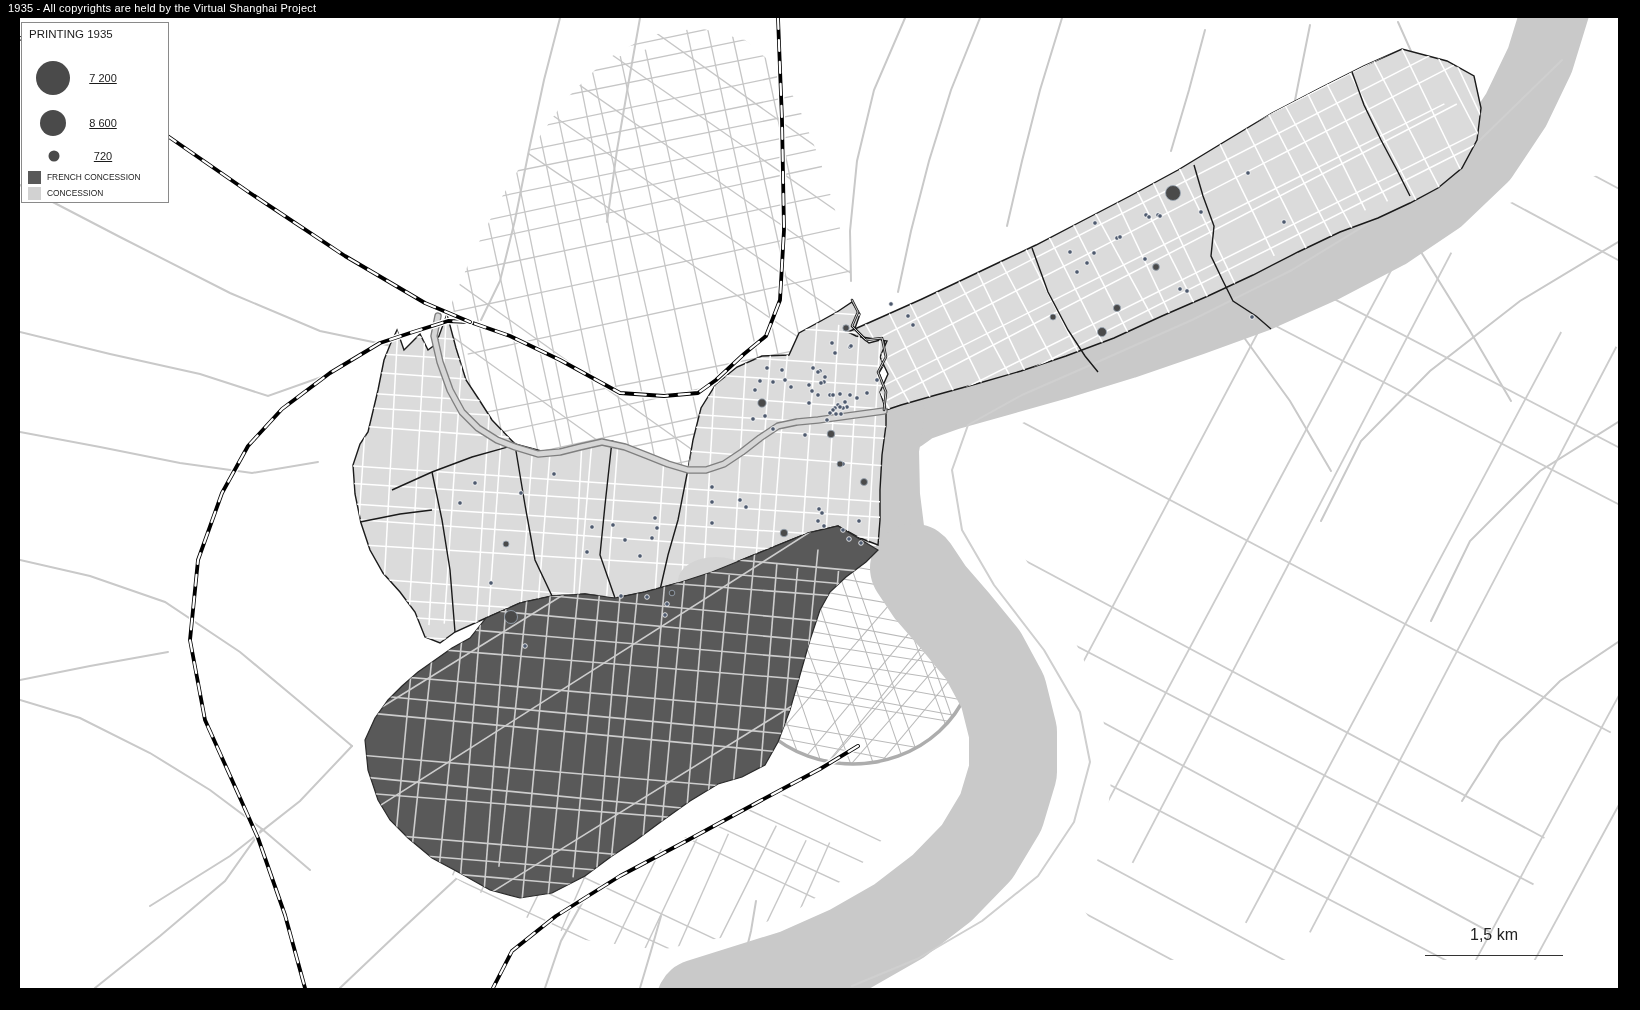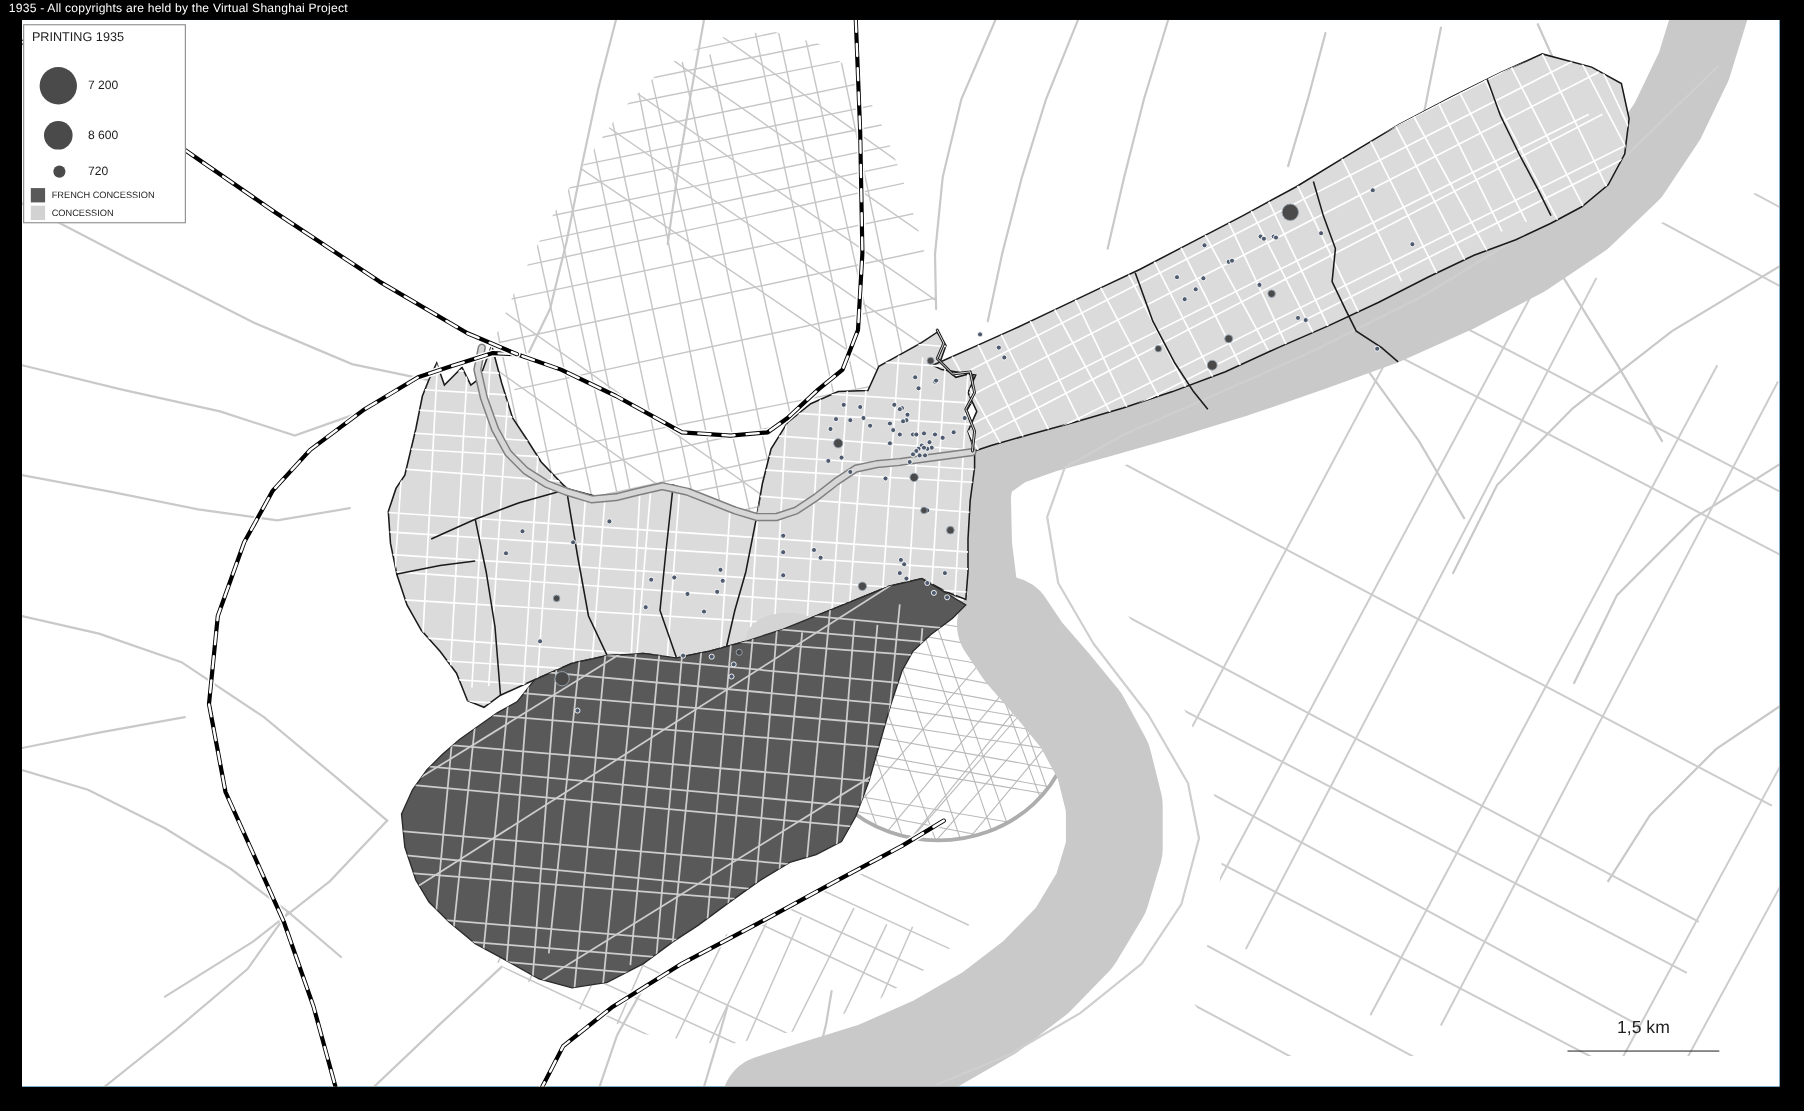--- a/index.html
+++ b/index.html
@@ -1,26 +1,26 @@
 <!DOCTYPE html>
 <html><head>
 <meta charset="utf-8">
 <style>
   html,body{margin:0;padding:0;background:#000;}
-  .stage{position:relative;width:1640px;height:1010px;background:#0ea5e9;overflow:hidden;
+  .stage{position:relative;width:1640px;height:1010px;background:#5eead4;overflow:hidden;
          font-family:"Liberation Sans",sans-serif;}
   .topbar{position:absolute;left:0;top:0;width:1640px;height:18px;background:#000;color:#fff;}
   .topbar span{position:absolute;left:8px;top:2px;font-size:11px;letter-spacing:.2px;}
   #map{position:absolute;left:0;top:0;}
   .legend{position:absolute;left:21px;top:22px;width:148px;height:181px;background:#fff;
           border:1px solid #8a8a8a;box-sizing:border-box;padding-left:38px;}
   .lg-title{position:absolute;left:7px;top:5px;font-size:11.5px;color:#1c1c1c;}
   .lg-circle{position:absolute;background:#4a4a4a;border-radius:50%;transform:translate(-50%,-50%);}
-  .lg-val{position:absolute;width:46px;left:58px;text-align:left;font-size:11px;color:#1c1c1c;
-          transform:translateY(-50%);}
+  .lg-val{position:absolute;width:46px;left:58px;text-align:center;font-size:11px;color:#1c1c1c;
+          transform:translateY(-50%);text-decoration:underline;}
   .lg-swatch{position:absolute;left:6px;width:13px;height:13px;}
   .lg-area-label{position:absolute;left:25px;font-size:8.4px;line-height:13px;color:#1c1c1c;white-space:nowrap;text-align:center;}
   .scalebar{position:absolute;left:1425px;top:926px;width:138px;}
   .scale-label{text-align:center;font-size:16px;color:#222;}
   .scale-line{margin-top:11px;border-top:1.6px solid #333;height:0;}
 </style>
 </head>
 <body>
 
 <div class="stage">

